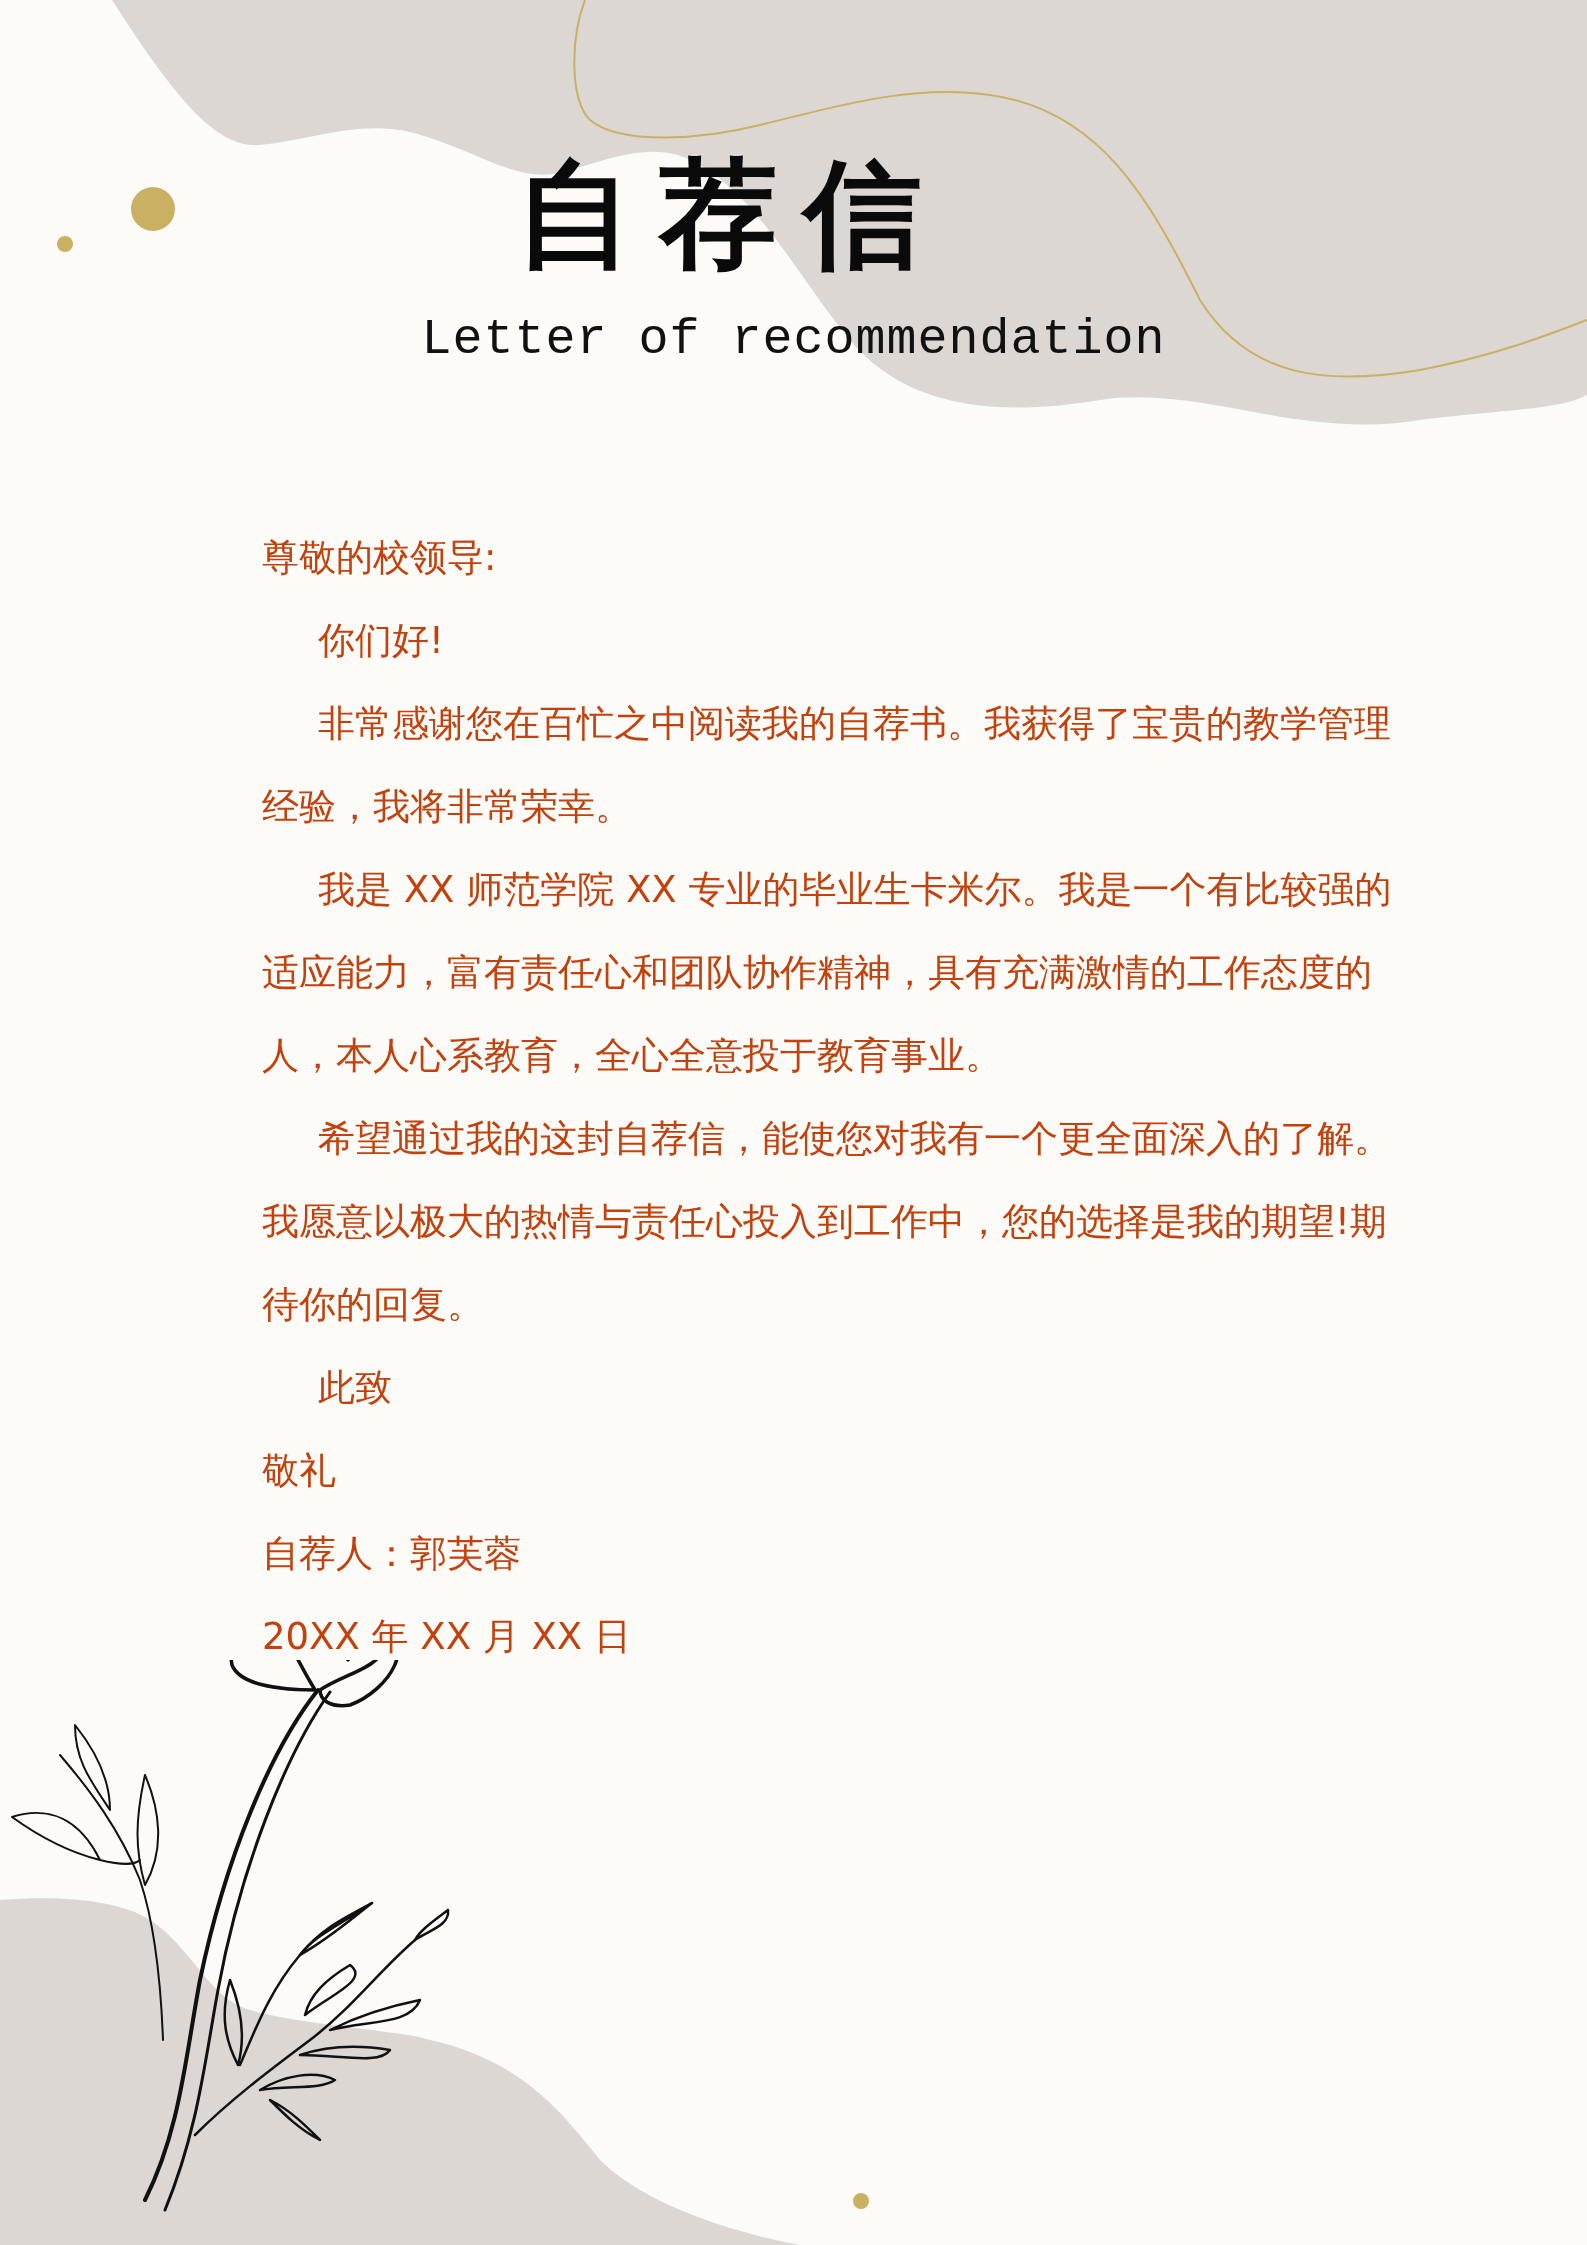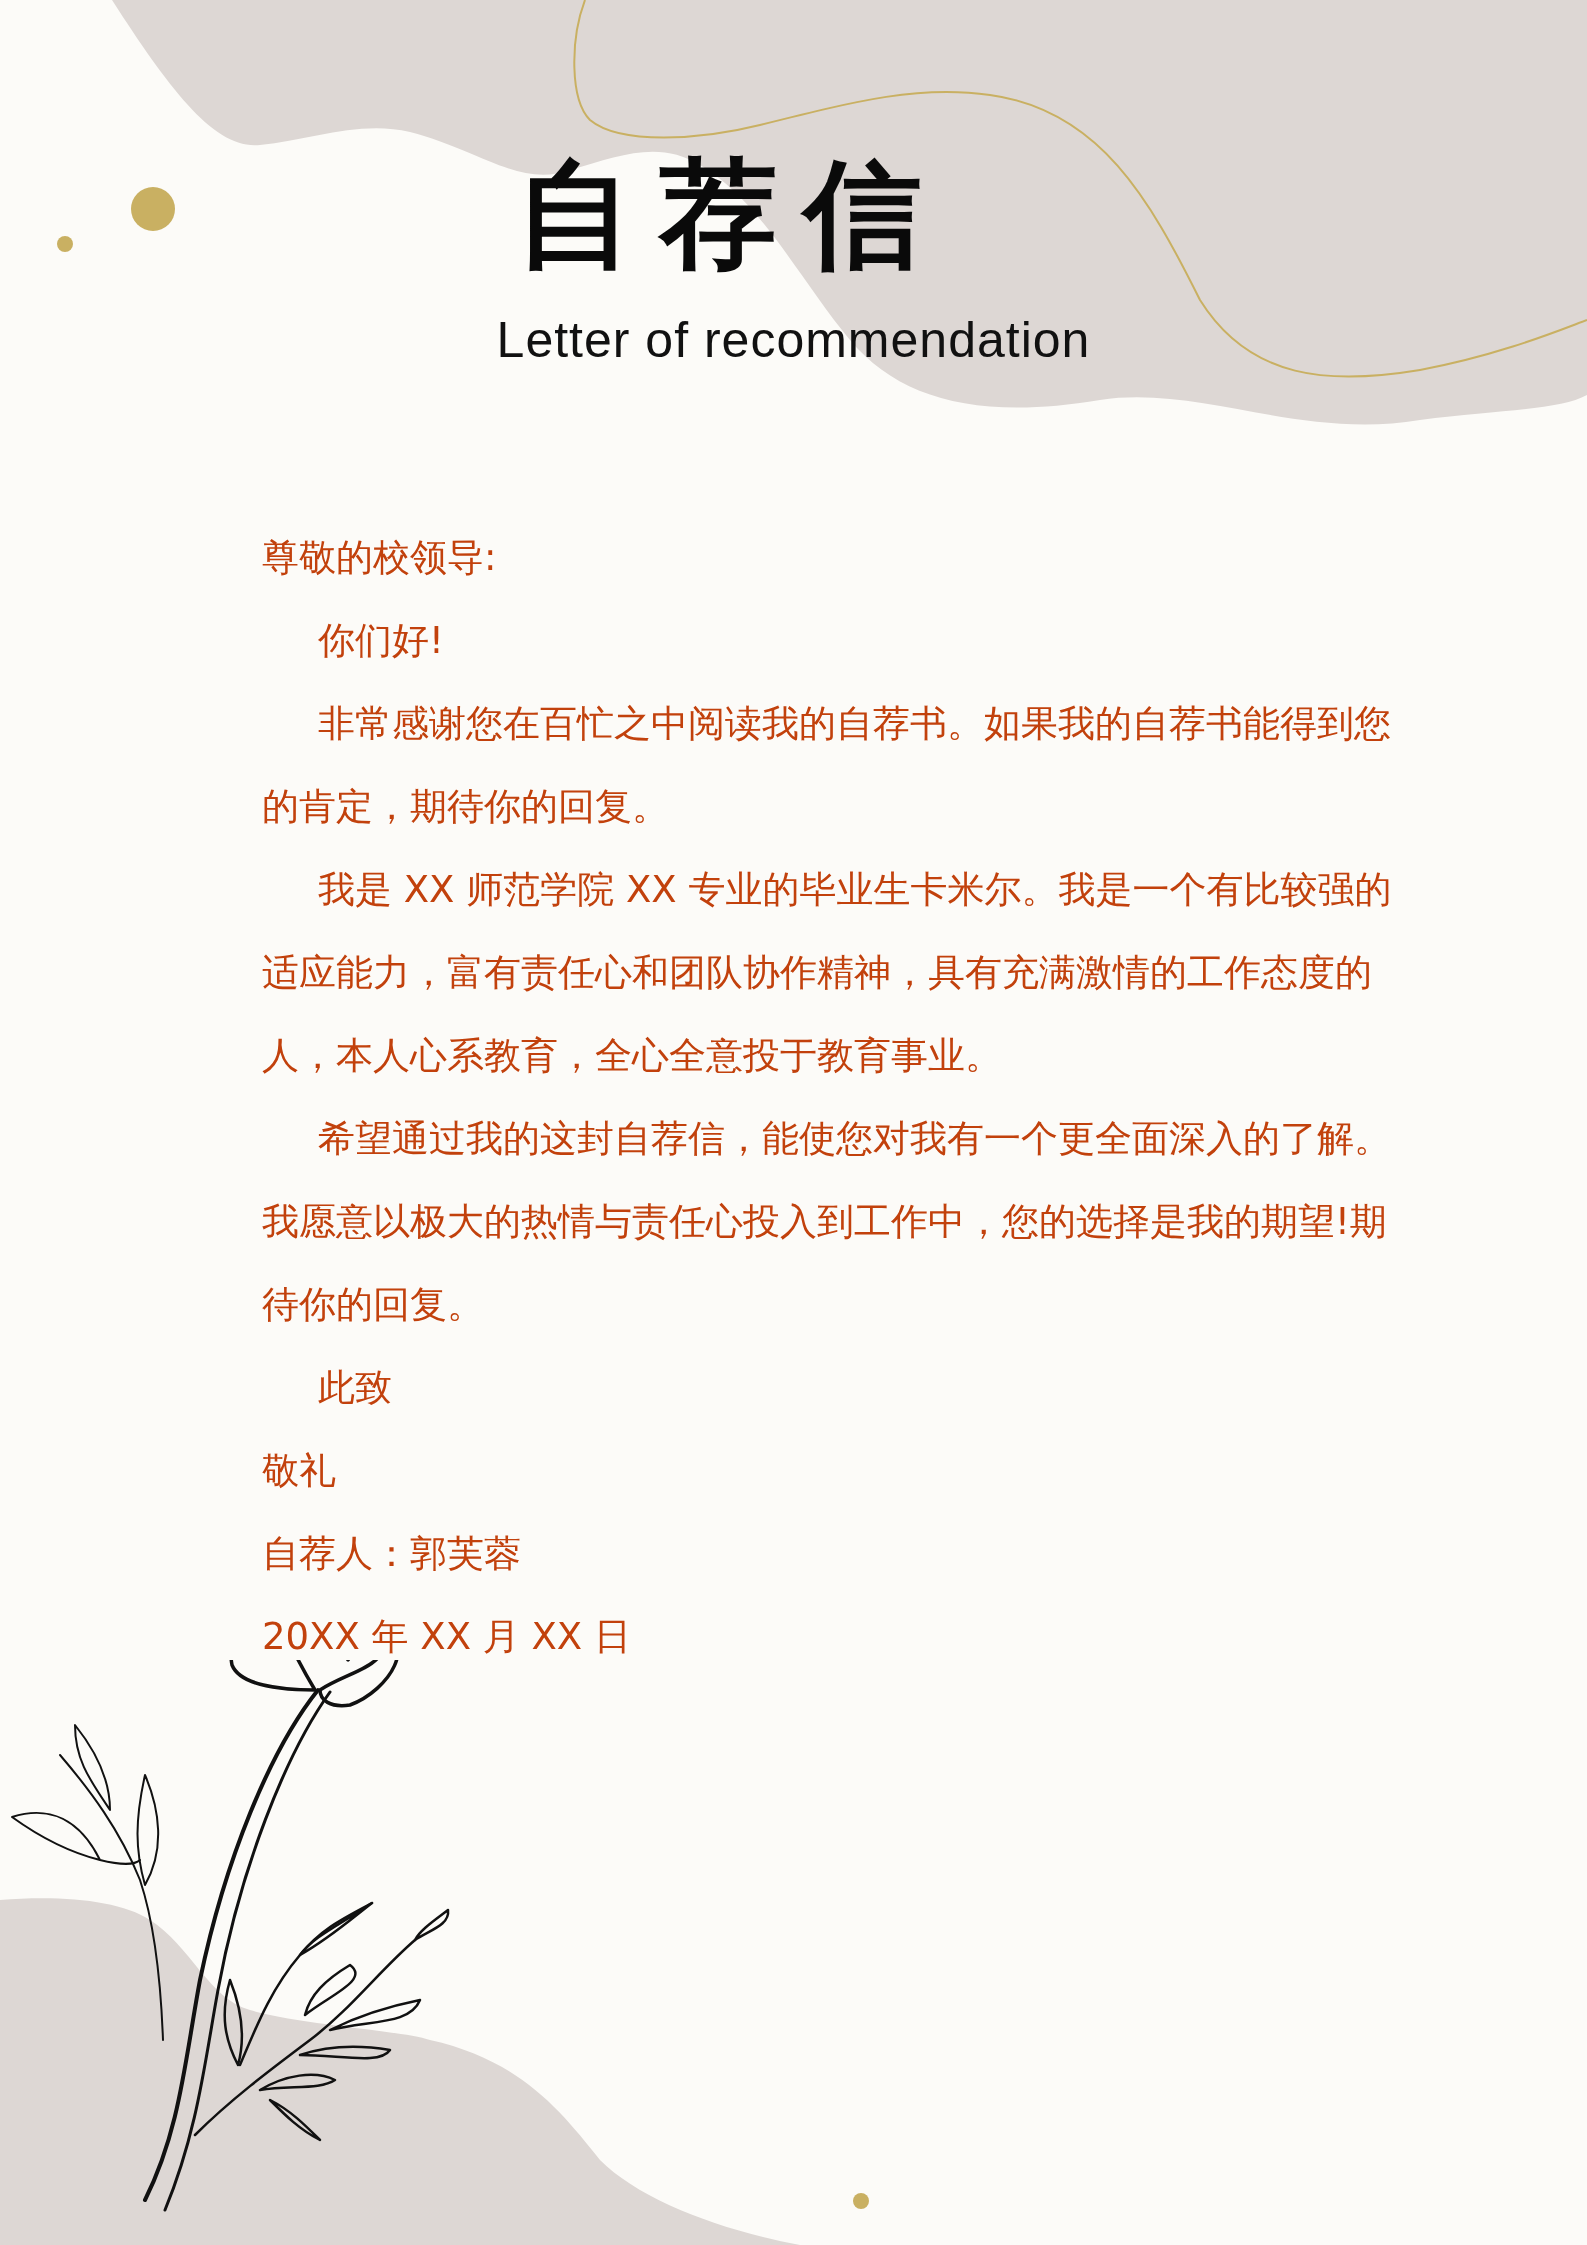--- a/index.html
+++ b/index.html
@@ -40,21 +40,21 @@
       line-height: 1;
       color: #0a0a0a;
       padding-left: 0;
     }
     .title-en {
       position: absolute;
       left: 0;
       width: 1587px;
       top: 315px;
       text-align: center;
-      font-family: Liberation Sans, sans-serif;
+      font-family: Liberation Mono, monospace;
       font-size: 50px;
       letter-spacing: 1px;
       line-height: 1;
       color: #111;
     }
     .letter {
       position: absolute;
       left: 234px;
       top: 516px;
       width: 1142px;
@@ -97,21 +97,21 @@
 <div class="dot" style="left:131px; top:187px; width:44px; height:44px;"></div>
 <div class="dot" style="left:57px; top:236px; width:16px; height:16px;"></div>
 <div class="dot" style="left:853px; top:2193px; width:16px; height:16px;"></div>
 
 <div class="title-zh">自荐信</div>
 <div class="title-en">Letter of recommendation</div>
 
 <div class="letter">
   <p>尊敬的校领导:</p>
   <p class="indent">你们好!</p>
-  <p class="indent">非常感谢您在百忙之中阅读我的自荐书。如果我的自荐书能得到您的肯定，期待你的回复。</p>
+  <p class="indent">非常感谢您在百忙之中阅读我的自荐书。我获得了宝贵的教学管理经验，我将非常荣幸。</p>
   <p class="indent">我是 XX 师范学院 XX 专业的毕业生卡米尔。我是一个有比较强的适应能力，富有责任心和团队协作精神，具有充满激情的工作态度的人，本人心系教育，全心全意投于教育事业。</p>
   <p class="indent">希望通过我的这封自荐信，能使您对我有一个更全面深入的了解。我愿意以极大的热情与责任心投入到工作中，您的选择是我的期望!期待你的回复。</p>
   <p class="indent">此致</p>
   <p>敬礼</p>
   <p class="right">自荐人：郭芙蓉</p>
   <p class="right">20XX 年 XX 月 XX 日</p>
 </div>
 
 <svg class="flower" viewBox="0 0 700 585" xmlns="http://www.w3.org/2000/svg" fill="none" stroke="#111" stroke-linecap="round" stroke-linejoin="round">
 

